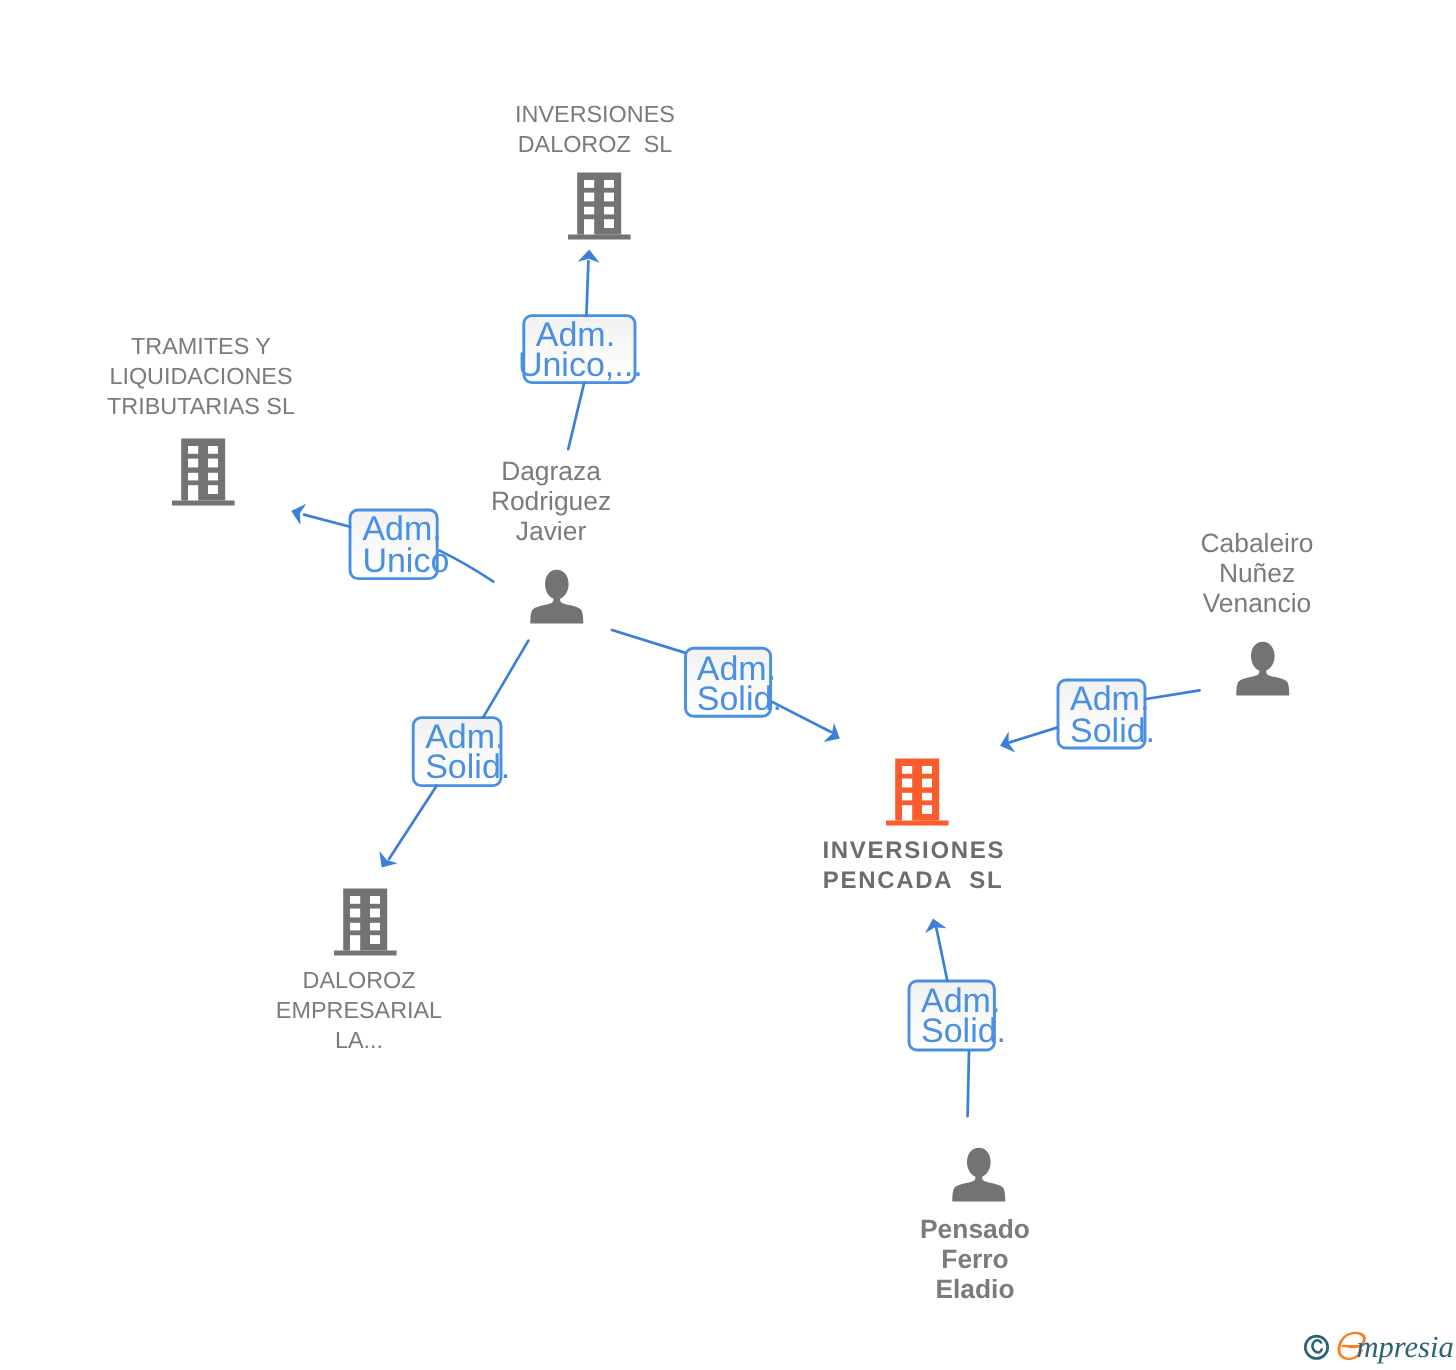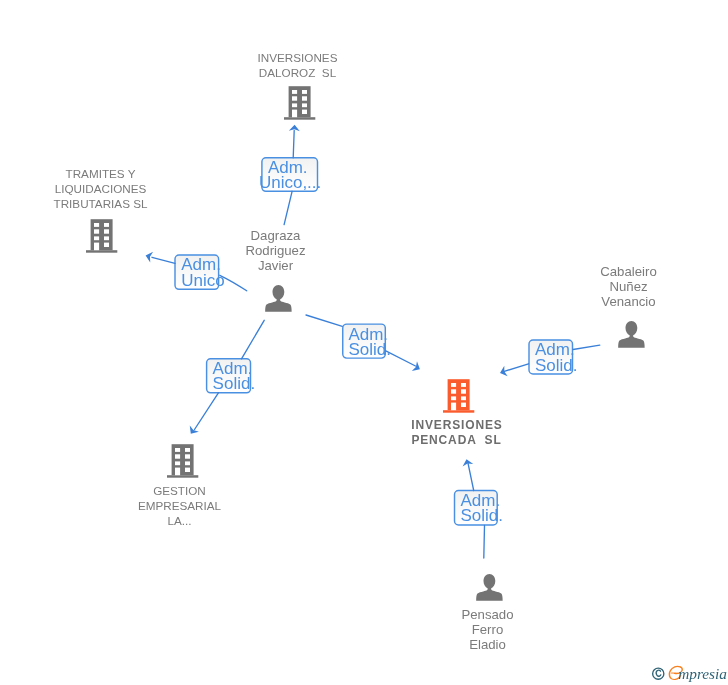--- a/index.html
+++ b/index.html
@@ -154,30 +154,30 @@
           <rect x="19.0" y="4.0" width="5.0" height="3.9"></rect>
         <rect x="9.0" y="10.3" width="5.1" height="4.4"></rect>
           <rect x="19.0" y="10.3" width="5.0" height="4.4"></rect>
         <rect x="9.0" y="17.4" width="5.1" height="3.8"></rect>
           <rect x="19.0" y="17.4" width="5.0" height="3.8"></rect>
         <rect x="9.0" y="23.6" width="5.1" height="7.6"></rect>
           <rect x="19.0" y="23.6" width="5.0" height="4.4"></rect>
       </g>
     </svg>
   </div>
-  <div class="node-label" style="left:87px;top:483px;width:185px;">GESTION
+  <div class="node-label" style="left:87px;top:483px;width:185px;">DALOROZ
 EMPRESARIAL
 LA...</div>
 
   <div class="node-icon" style="left:475.4px;top:572.7px;width:28px;height:29px;">
     <svg width="28" height="29" viewBox="0 0 28 29">
       <path fill="#737373" d="M14.4 0.9 C11.0 0.9 8.5 3.8 8.5 8.1 C8.5 11.5 10.3 14.4 12.6 15.2 C12.8 16.0 12.7 16.6 12.2 17.1 C11.5 17.8 10.0 18.1 8.2 18.5 C5.9 19.0 3.6 19.6 2.5 20.6 C1.5 21.6 1.2 23.7 1.15 27.8 L27.65 27.8 C27.6 23.7 27.3 21.6 26.3 20.6 C25.2 19.6 22.9 19.0 20.6 18.5 C18.8 18.1 17.3 17.8 16.6 17.1 C16.1 16.6 16.0 16.0 16.2 15.2 C18.5 14.4 20.3 11.5 20.3 8.1 C20.3 3.8 17.8 0.9 14.4 0.9 Z"></path>
     </svg>
   </div>
-  <div class="node-label person" style="left:395px;top:607px;width:185px;">Pensado
+  <div class="node-label person" style="left:395px;top:607px;width:185px;font-weight:bold;">Pensado
 Ferro
 Eladio</div>
 
   <div class="edge-label" style="left:258.95px;top:157.05px;width:57.60px;height:35.00px;text-align:center;">Adm.
 Unico,...</div>
   <div class="edge-label" style="left:181.20px;top:254.25px;width:45.10px;height:35.80px;">Adm.
 Unico</div>
   <div class="edge-label" style="left:348.40px;top:323.35px;width:44.05px;height:35.50px;">Adm.
 Solid.</div>
   <div class="edge-label" style="left:212.60px;top:358.05px;width:45.40px;height:35.50px;">Adm.

